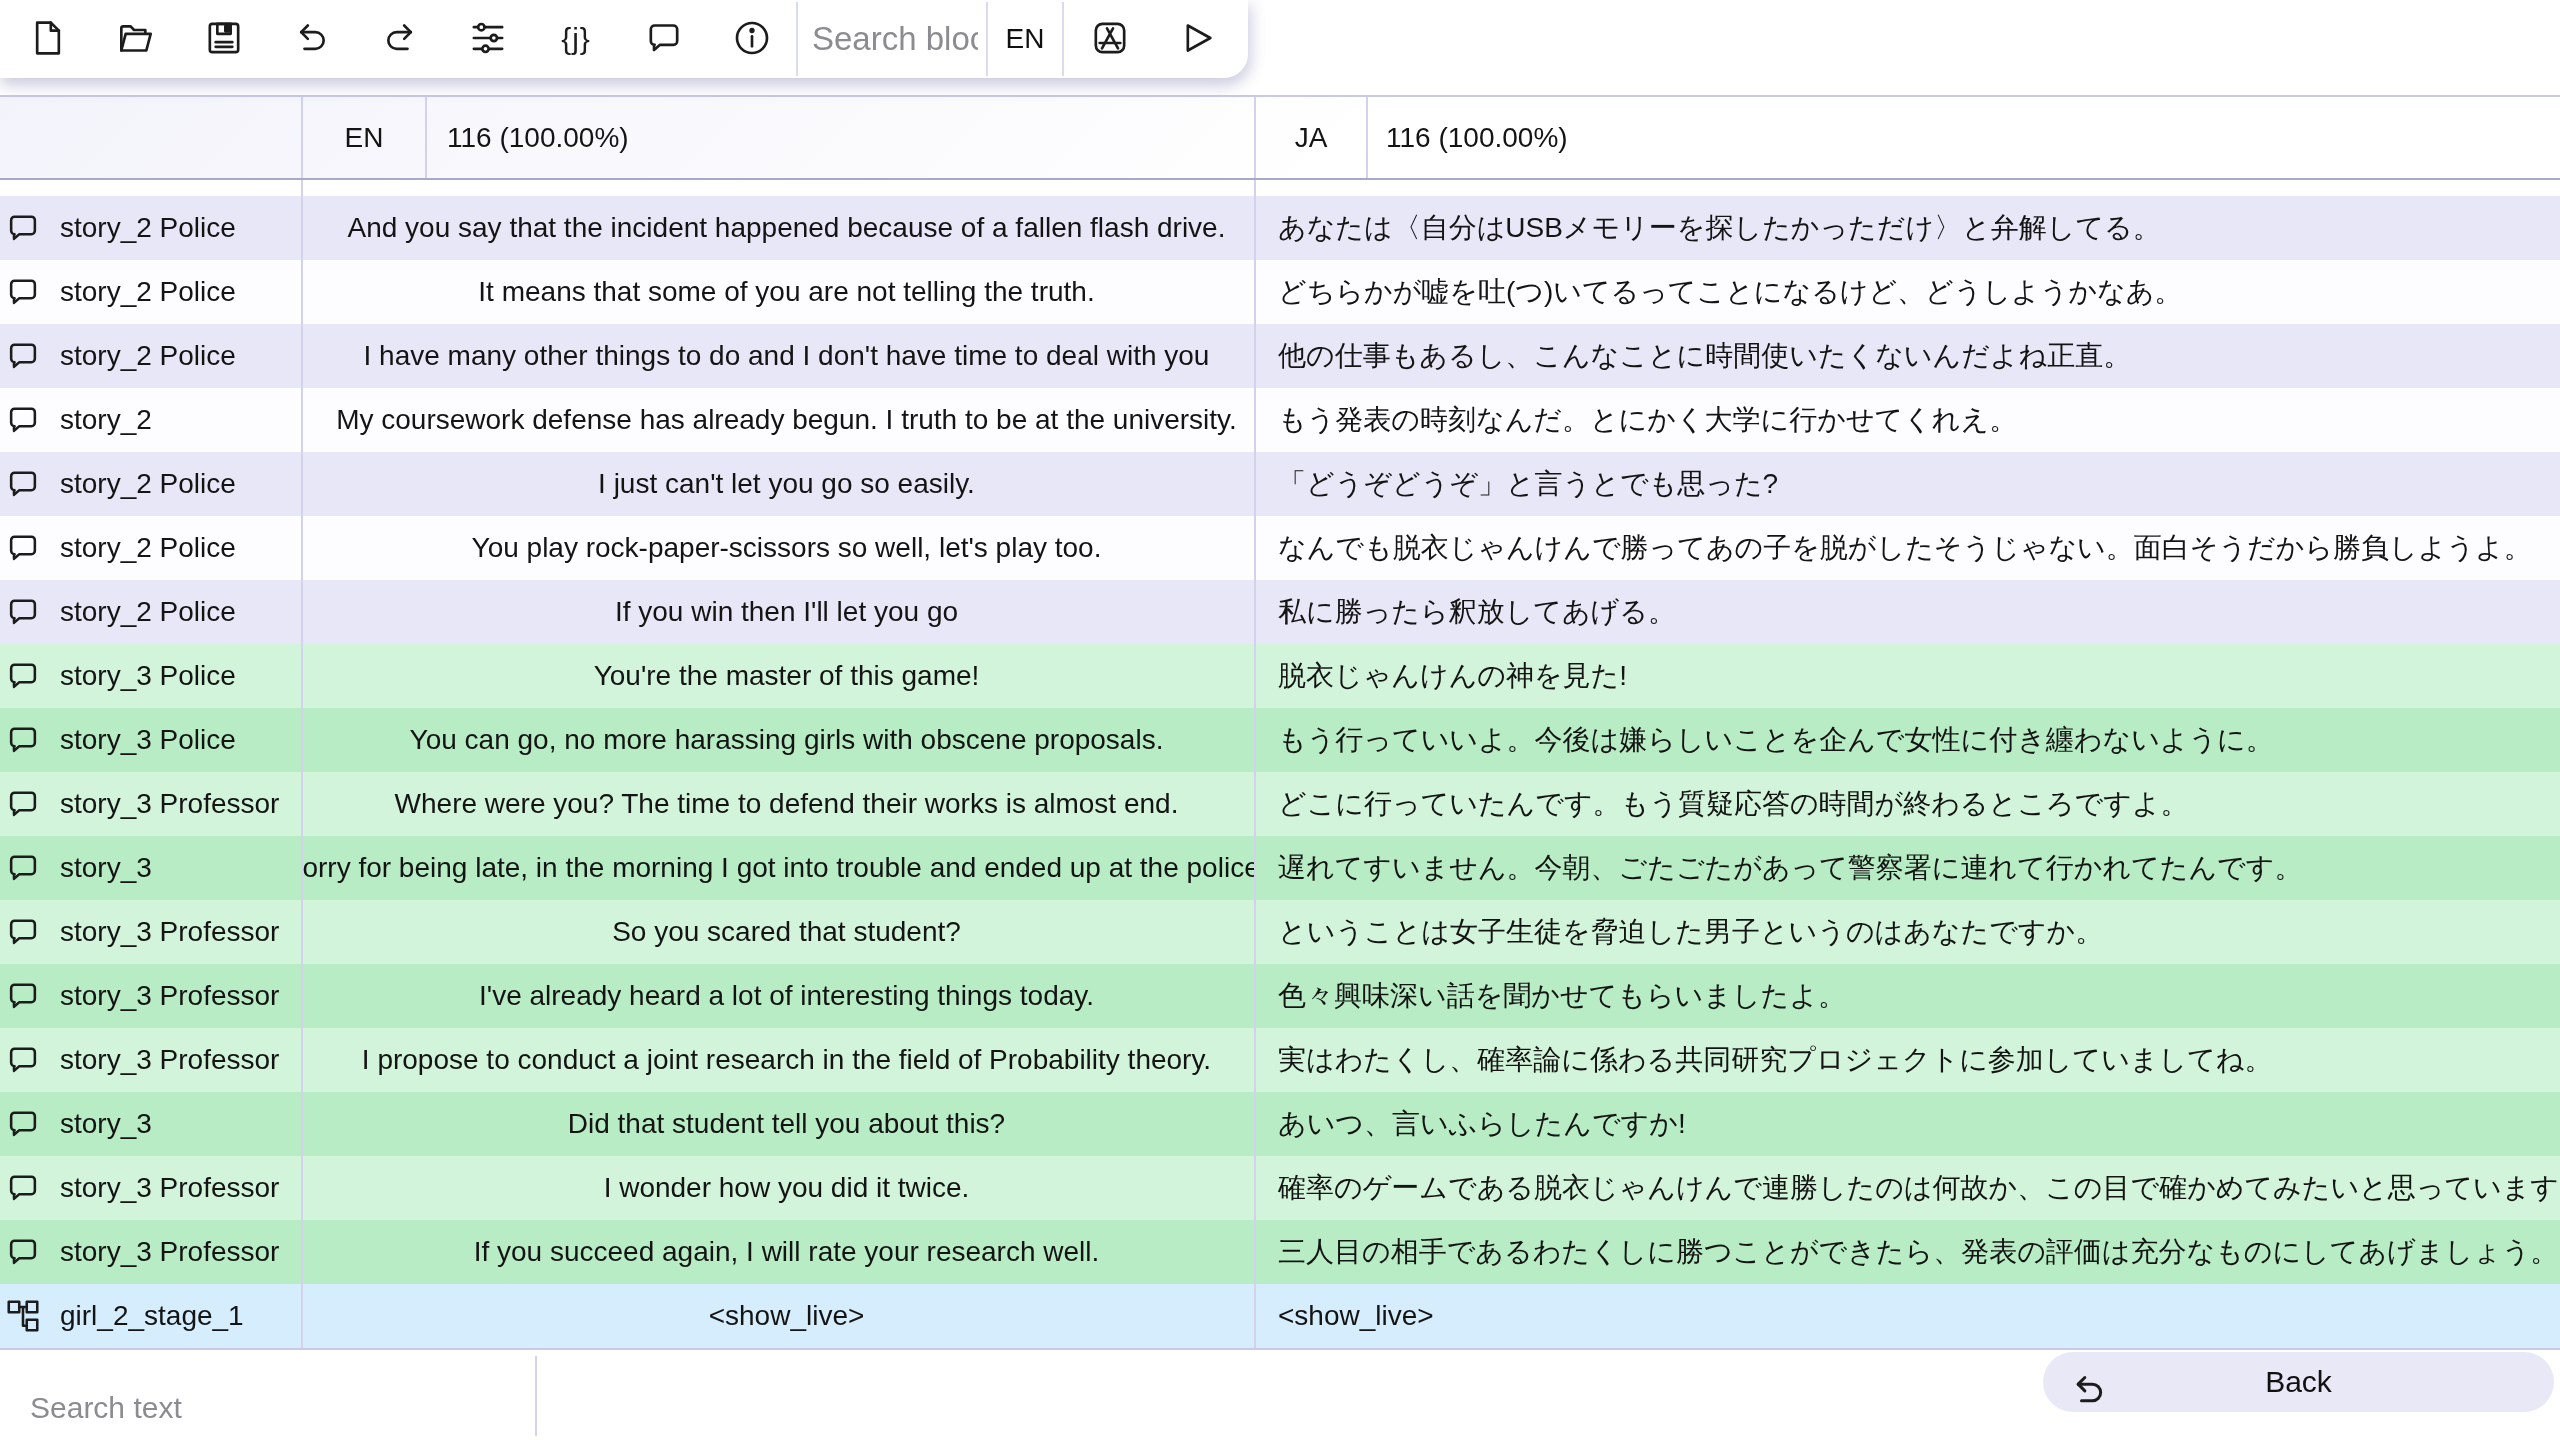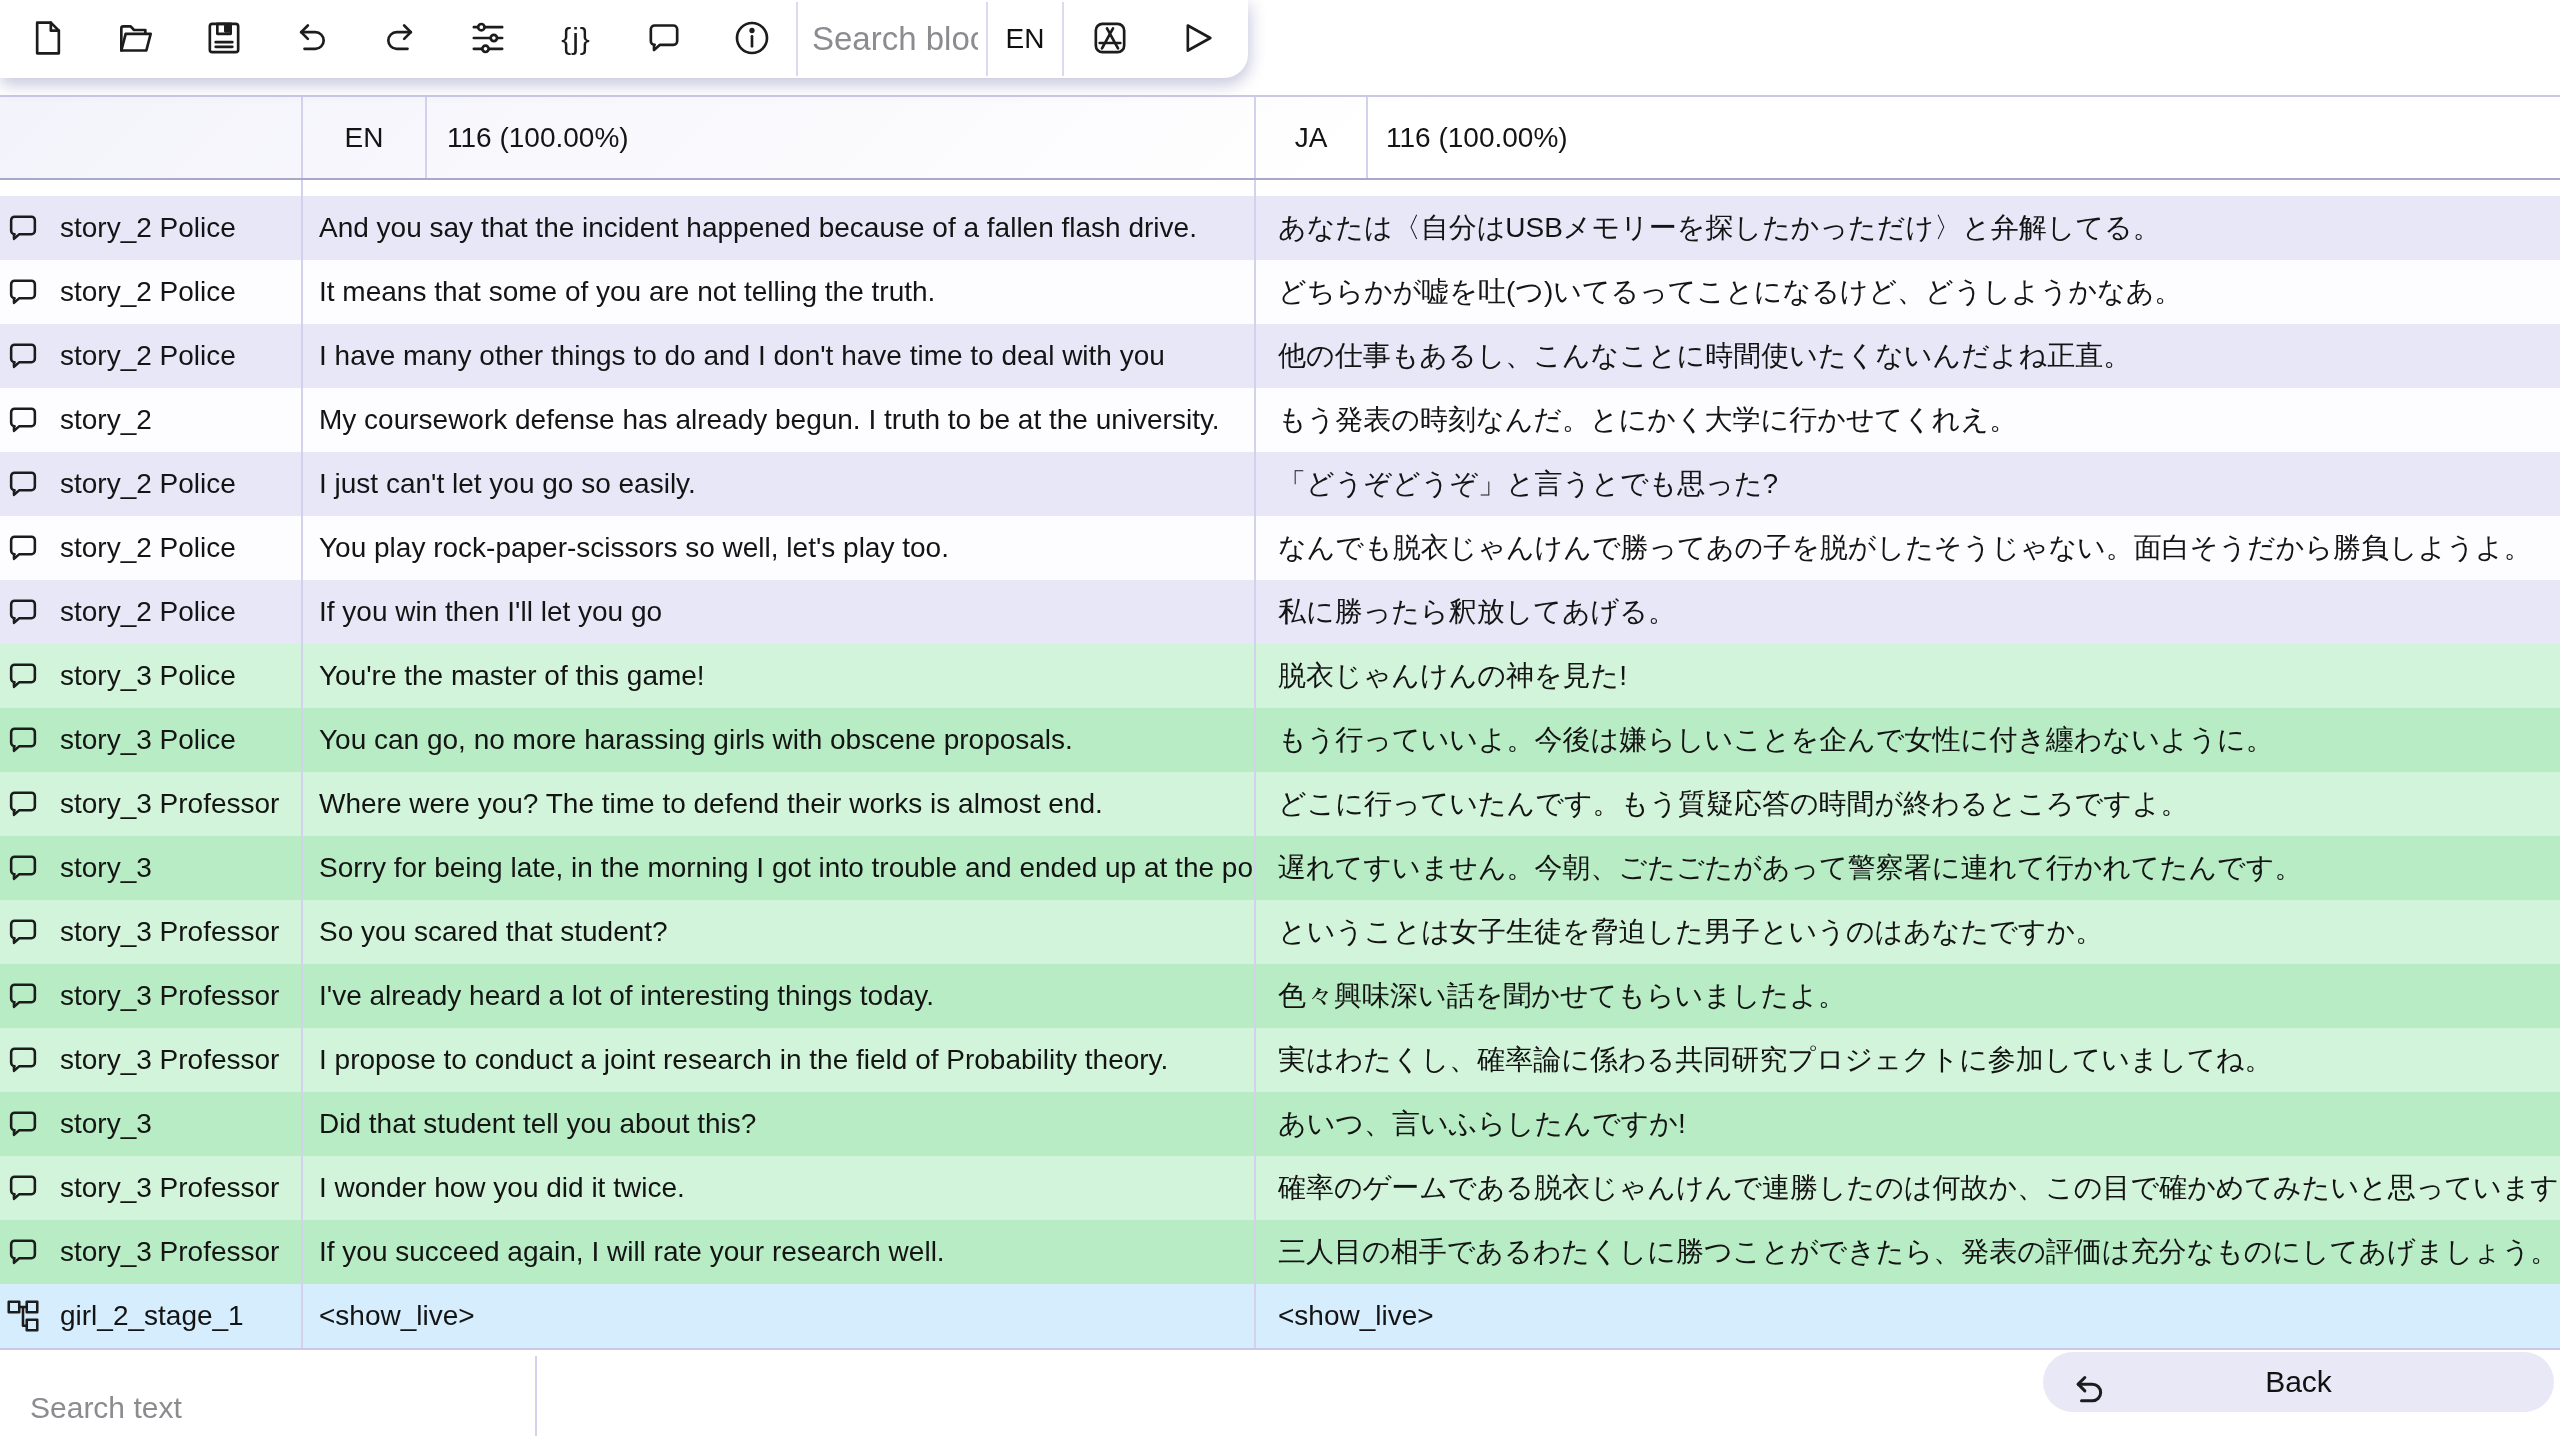--- a/index.html
+++ b/index.html
@@ -49,21 +49,21 @@
   .th-stats-en{width:829px;padding-left:20px;border-right:2px solid var(--grid-line,#d3d2ec);}
   .th-lang-ja{width:112px;justify-content:center;border-right:2px solid var(--grid-line,#d3d2ec);}
   .th-stats-ja{flex:1;padding-left:18px;}
   .tstrip{display:flex;height:16px;background:#fff;}
   .tstrip .s1{width:303px;border-right:2px solid var(--grid-line,#d3d2ec);box-sizing:border-box;}
   .tstrip .s2{width:953px;border-right:2px solid var(--grid-line,#d3d2ec);box-sizing:border-box;}
   .tbody{display:block;}
   .row{display:flex;height:64px;align-items:stretch;}
   .cell{display:flex;align-items:center;box-sizing:border-box;white-space:nowrap;overflow:hidden;font-size:28px;}
   .cell-label{width:303px;padding-left:4px;border-right:2px solid var(--grid-line,#d3d2ec);text-align:center;}
-  .cell-en{width:953px;padding-left:16px;border-right:2px solid var(--grid-line,#d3d2ec);}
+  .cell-en{width:953px;padding-left:16px;border-right:2px solid var(--grid-line,#d3d2ec);justify-content:center;}
   .cell-ja{flex:1;padding-left:22px;border-radius:19px;}
   .row-icon{width:38px;height:38px;display:flex;align-items:center;justify-content:center;flex:0 0 auto;}
   .row-icon svg{width:36px;height:36px;stroke:#1c1c1c;fill:none;stroke-width:1.7;stroke-linecap:round;stroke-linejoin:round;}
   .label-text{margin-left:18px;}
   .bg-row_purple{background:var(--row-purple,#e8e7f7);}
   .bg-row_white{background:var(--row-white,#fdfdff);}
   .bg-row_green_light{background:var(--row-green-light,#d2f4da);}
   .bg-row_green_dark{background:var(--row-green-dark,#b7ecc4);}
   .bg-row_blue{background:var(--row-blue,#d5edfc);}
   

